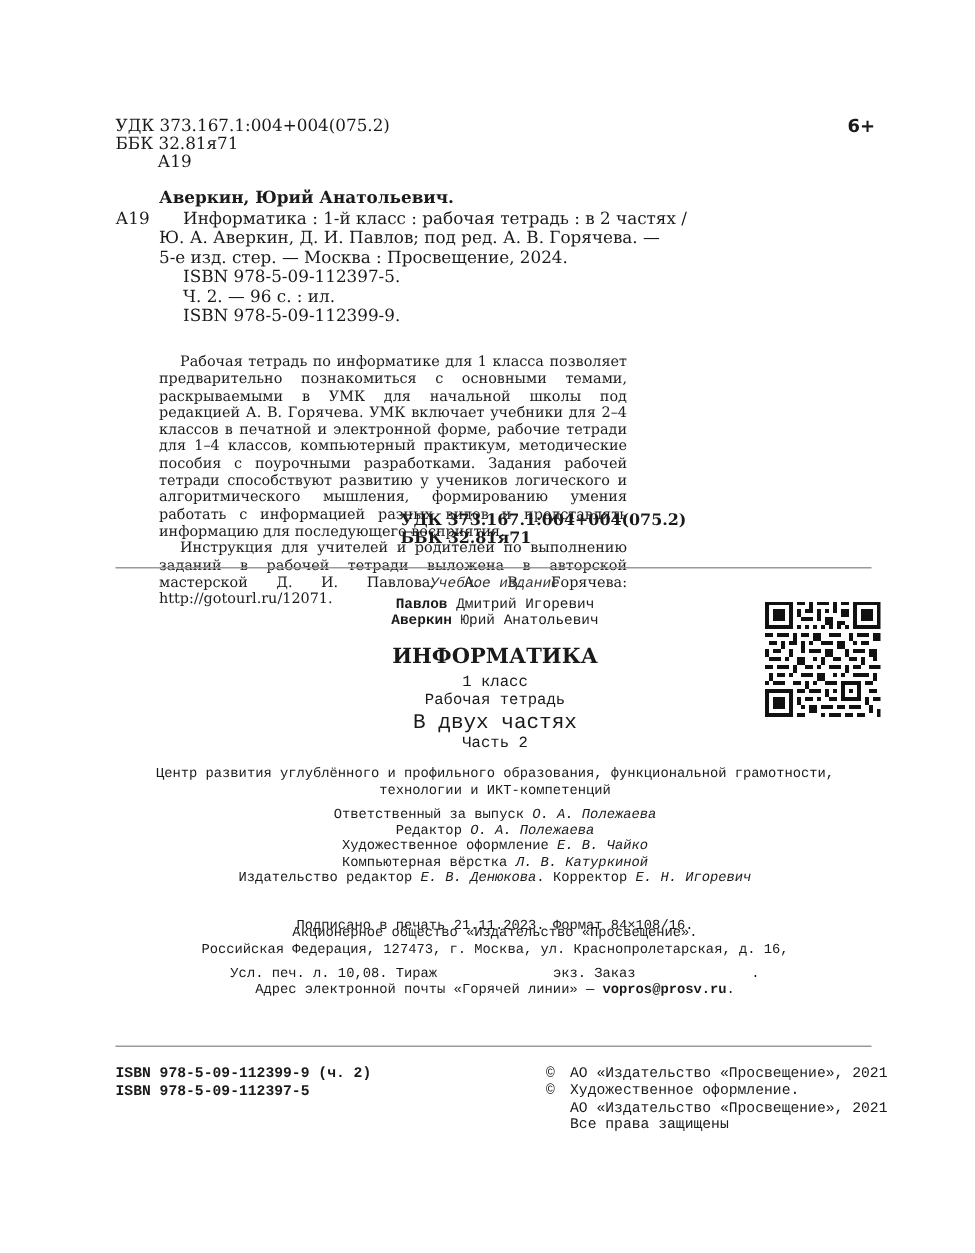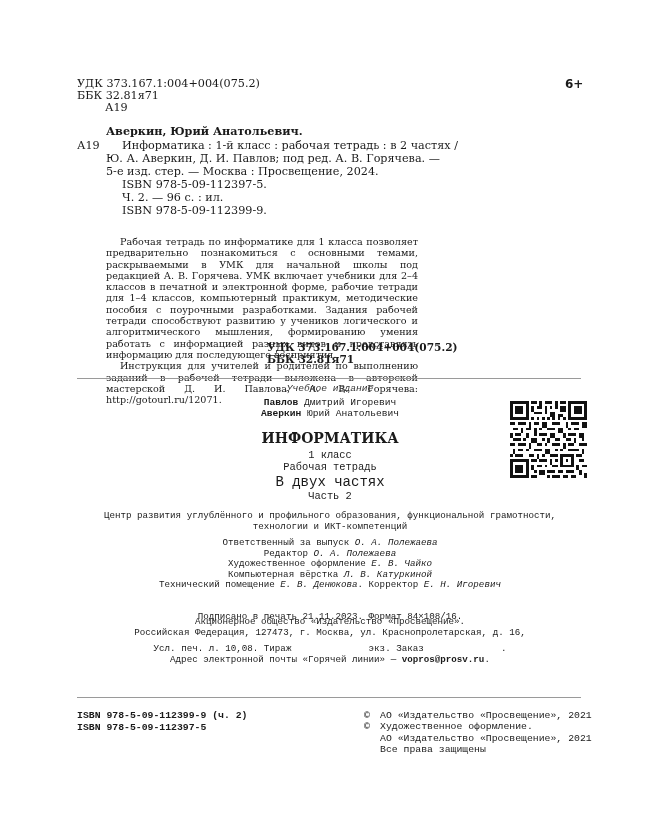--- a/index.html
+++ b/index.html
@@ -82,21 +82,21 @@
 <div class="center-col s" style="top:511px; left:90px; width:480px; font-size:9.2px; line-height:10.8px;">
   <div>Центр развития углублённого и профильного образования, функциональной грамотности,</div>
   <div>технологии и ИКТ-компетенций</div>
 </div>
 
 <div class="center-col s" style="top:538px; left:90px; width:480px; font-size:9.2px; line-height:10.6px;">
   <div><span>Ответственный за выпуск</span> <span class="i">О. А. Полежаева</span></div>
   <div><span>Редактор</span> <span class="i">О. А. Полежаева</span></div>
   <div><span>Художественное оформление</span> <span class="i">Е. В. Чайко</span></div>
   <div><span>Компьютерная вёрстка</span> <span class="i">Л. В. Катуркиной</span></div>
-  <div><span>Технический помещение</span> <span class="i">Е. В. Денюкова</span><span>. Корректор</span> <span class="i">Е. Н. Игоревич</span></div>
+  <div><span>Издательство редактор</span> <span class="i">Е. В. Денюкова</span><span>. Корректор</span> <span class="i">Е. Н. Игоревич</span></div>
 </div>
 
 <div class="center-col s" style="top:590px; left:90px; width:480px; font-size:9.2px; line-height:10.8px; white-space:pre;">
   <div style="white-space:pre;">Подписано в печать 21.11.2023. Формат 84×108/16.</div>
   <div style="white-space:pre;">Усл. печ. л. 10,08. Тираж              экз. Заказ              .</div>
 </div>
 
 <div class="center-col s" style="top:617px; left:90px; width:480px; font-size:9.2px; line-height:10.8px;">
   <div>Акционерное общество «Издательство «Просвещение».</div>
   <div>Российская Федерация, 127473, г. Москва, ул. Краснопролетарская, д. 16,</div>

